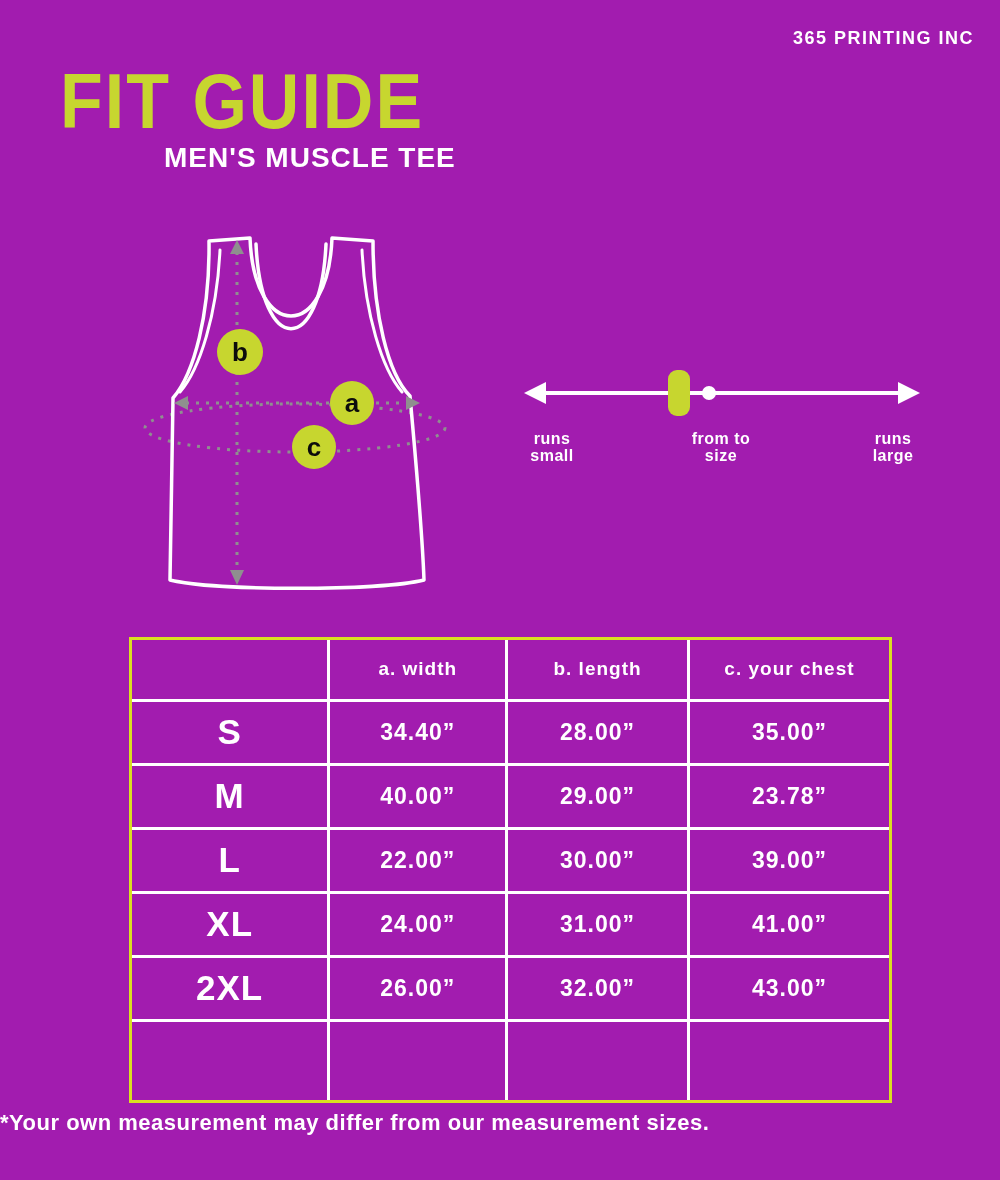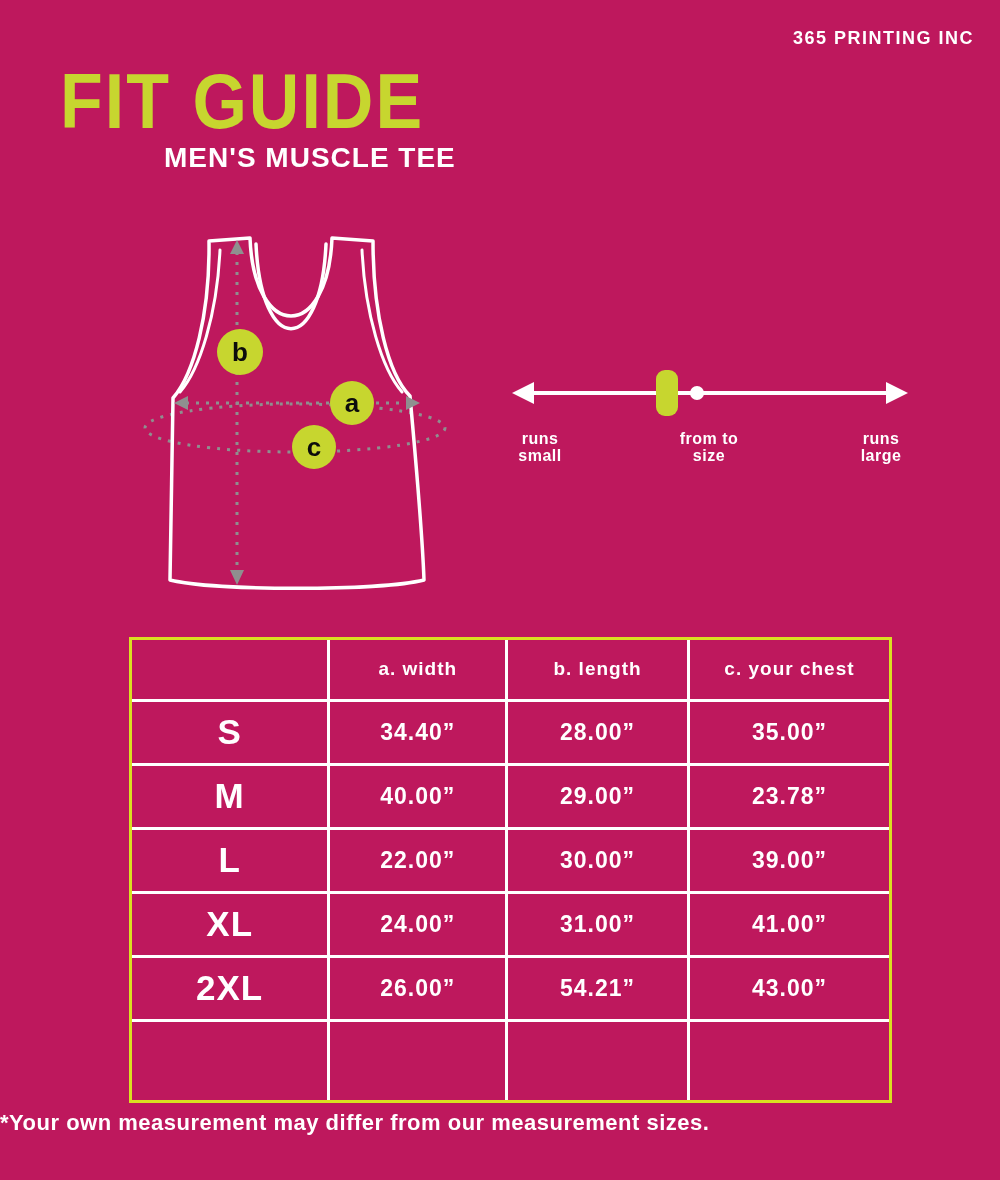--- a/index.html
+++ b/index.html
@@ -1,38 +1,38 @@
 <!DOCTYPE html>
 <html><head>
 <meta charset="utf-8">
 <style>
   html,body { margin:0; padding:0; background:#0c0c0c; }
   .page {
     position:relative; width:1000px; height:1180px;
-    background:#be185d; overflow:hidden;
+    background:#a21caf; overflow:hidden;
     font-family:"Liberation Sans", sans-serif; color:#fff;
   }
   .brand {
     position:absolute; top:28px; right:26px;
     font-size:18px; font-weight:bold; letter-spacing:1.5px; color:#fff;
   }
   .title {
     position:absolute; top:56px; left:60px; margin:0;
     font-size:70px; font-weight:bold; letter-spacing:2px;
     color:#c7d62f; transform:scaleY(1.12); transform-origin:left top;
   }
   .subtitle {
     position:absolute; top:142px; left:164px;
     font-size:28px; font-weight:bold; letter-spacing:1px; color:#fff;
   }
   .tee { position:absolute; left:130px; top:224px; width:340px; height:380px; }
   .marker-letter {
     font-family:"Liberation Sans", sans-serif; font-weight:bold; font-size:26px;
   }
-  .scale { position:absolute; left:500px; top:368px; width:420px; }
+  .scale { position:absolute; left:512px; top:368px; width:420px; }
   .scale-svg { display:block; width:420px; height:50px; }
   .scale-labels { position:relative; height:46px; margin-top:12px; }
   .slabel {
     position:absolute; transform:translateX(-50%); text-align:center;
     color:#fff; font-weight:bold; font-size:16px; line-height:17px;
     letter-spacing:0.5px;
   }
   .slabel.pos-left  { left:40px; }
   .slabel.pos-mid   { left:209px; }
   .slabel.pos-right { left:381px; }
@@ -172,21 +172,21 @@
         </tr>
         <tr>
           <td class="size-cell">XL</td>
           <td class="value-cell">24.00”</td>
           <td class="value-cell">31.00”</td>
           <td class="value-cell">41.00”</td>
         </tr>
         <tr>
           <td class="size-cell">2XL</td>
           <td class="value-cell">26.00”</td>
-          <td class="value-cell">54.21”</td>
+          <td class="value-cell">32.00”</td>
           <td class="value-cell">43.00”</td>
         </tr>
         <tr class="empty-row">
           <td></td>
           <td></td>
           <td></td>
           <td></td>
         </tr>
       </tbody>
     </table>

